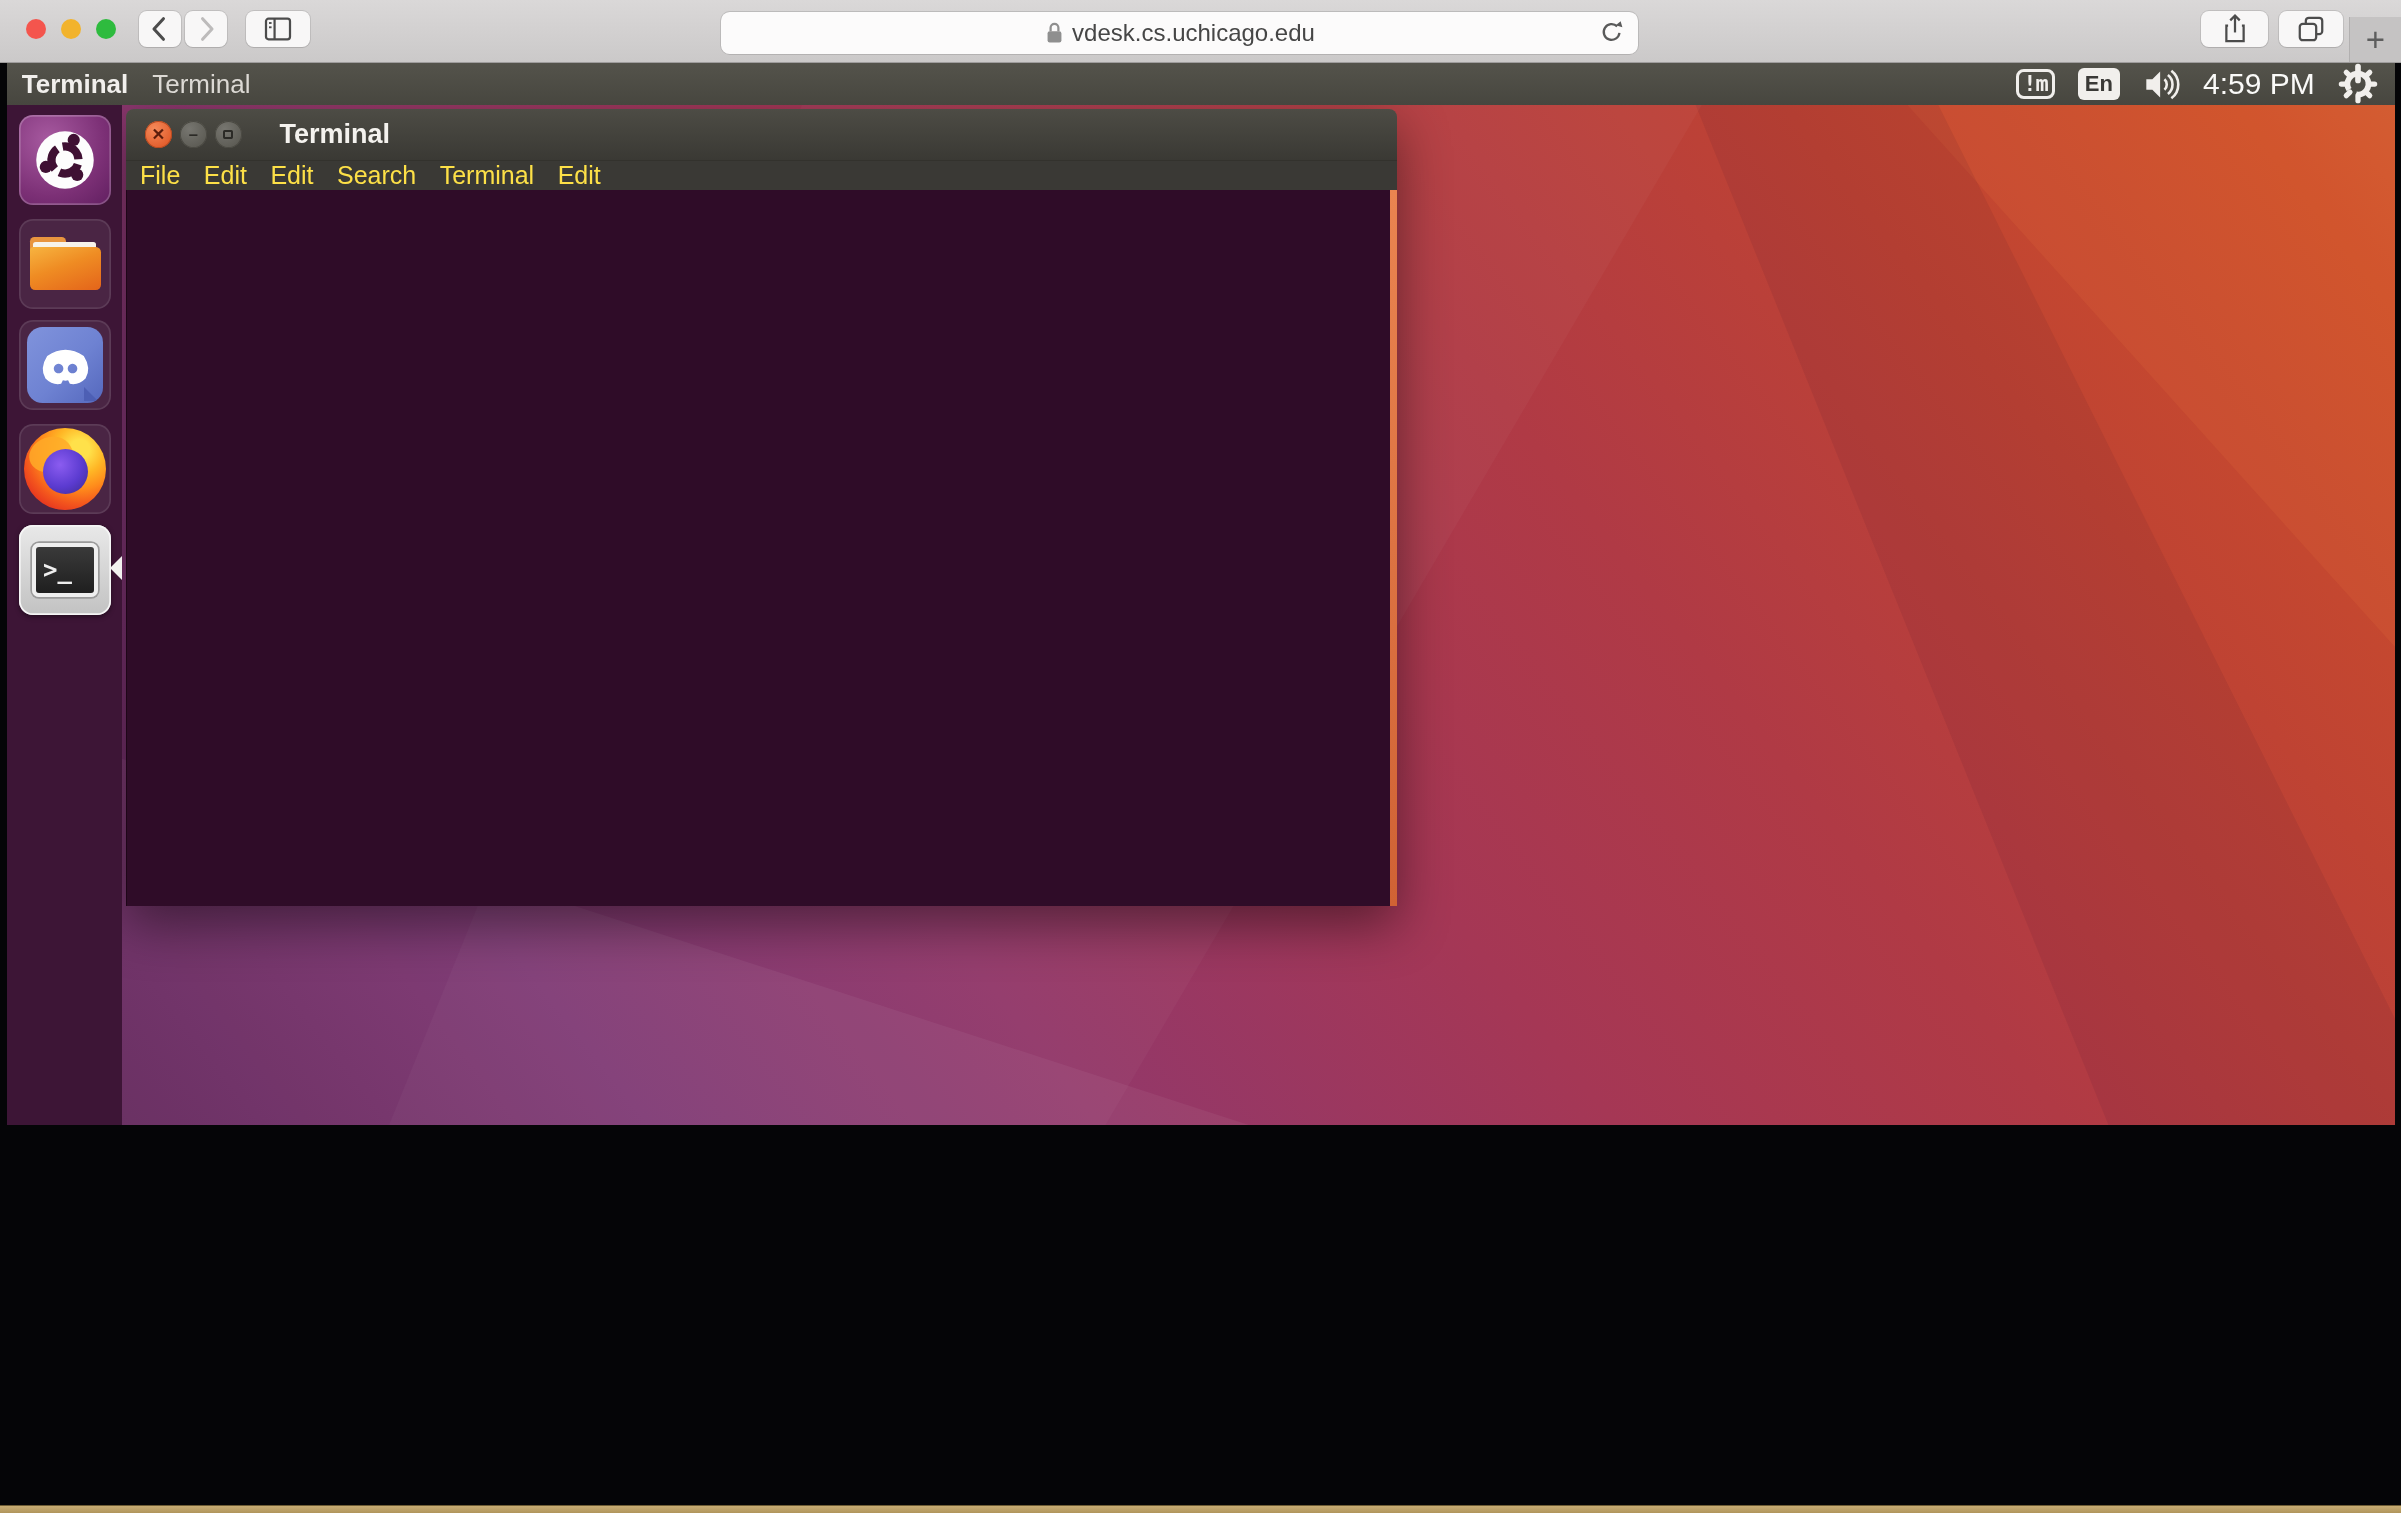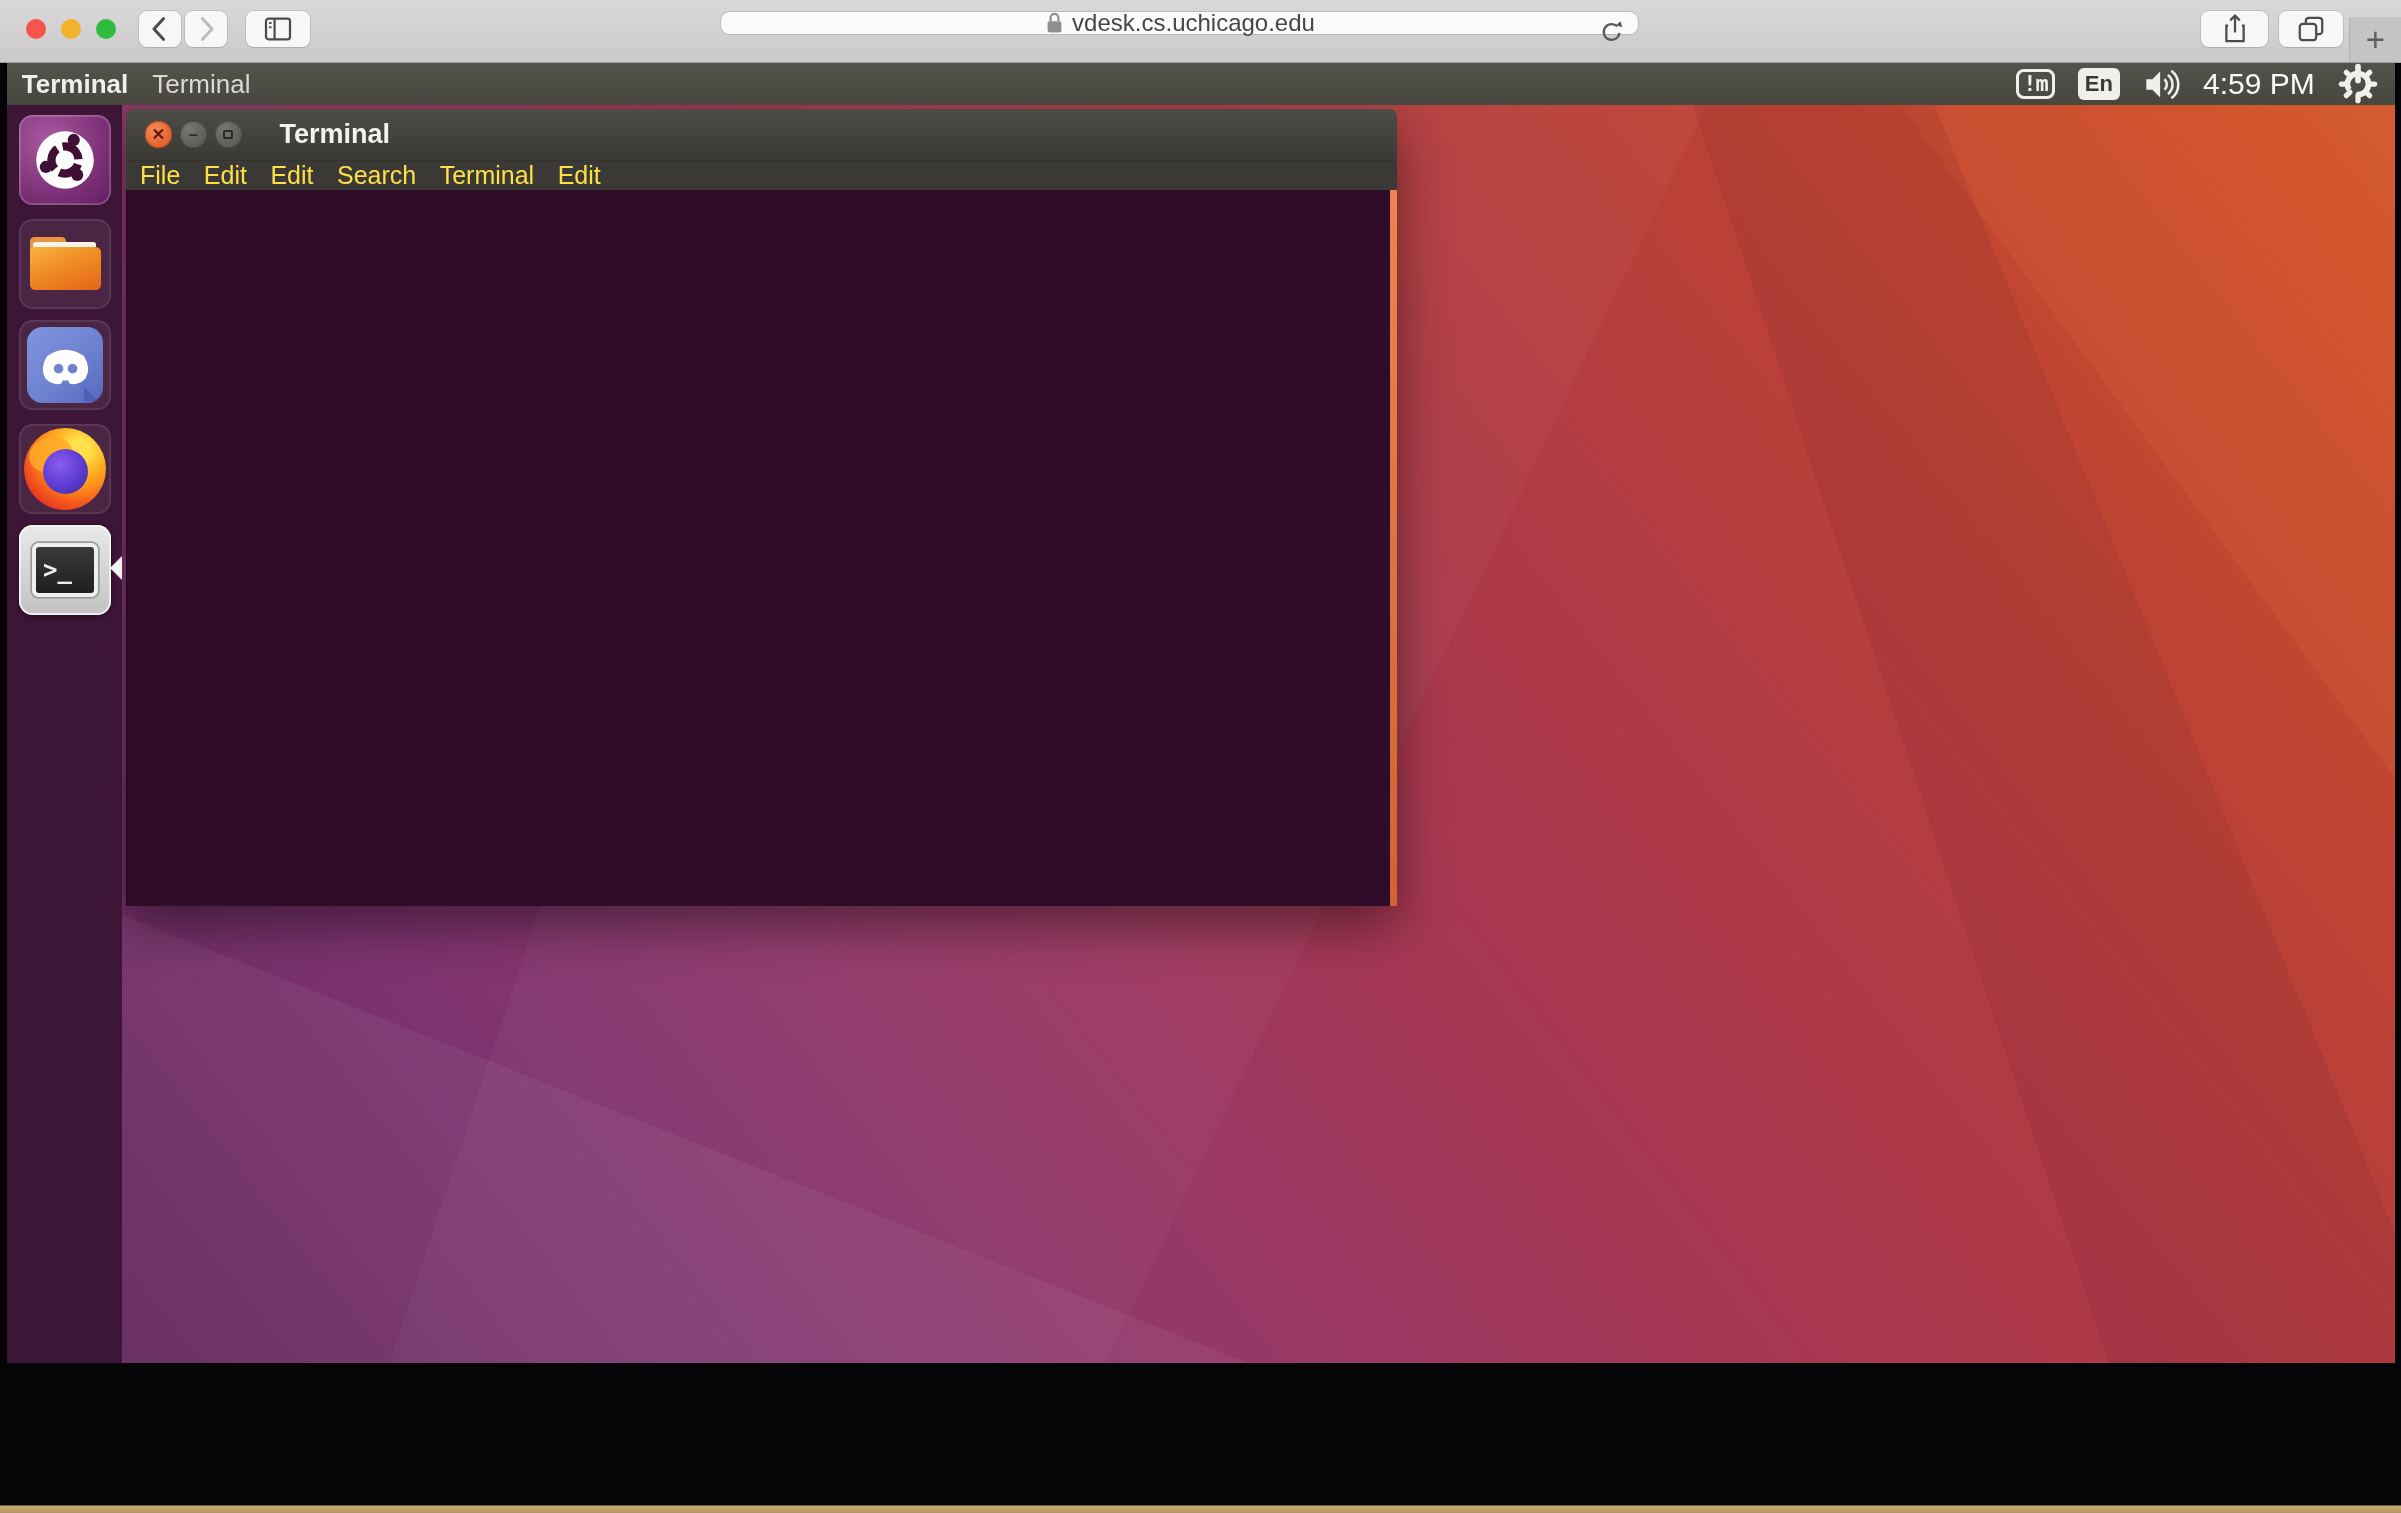--- a/index.html
+++ b/index.html
@@ -14,34 +14,34 @@
   .tl-min   { left:61px; background:#f2b32c; }
   .tl-zoom  { left:96px; background:#2ebb3e; }
   .tb-btn { position:absolute; top:11.3px; height:36px; background:#f8f7f7; border-radius:7.8px;
     box-shadow:0 0 0 0.9px rgba(0,0,0,0.10), 0 0.9px 0.9px rgba(0,0,0,0.06);
     display:flex; align-items:center; justify-content:center; }
   .btn-back { left:139px; width:42px; }
   .btn-fwd  { left:185px; width:42px; }
   .btn-side { left:246px; width:64px; }
   .btn-share{ left:2201px; width:67px; }
   .btn-tabs { left:2279px; width:64px; }
-  .url-field { position:absolute; left:721px; top:12px; width:917px; height:22px;
+  .url-field { position:absolute; left:721px; top:12px; width:917px; height:42px;
     background:#fcfbfb; border-radius:8.7px; box-shadow:0 0 0 0.9px rgba(0,0,0,0.12);
     display:flex; align-items:center; justify-content:center; }
   .url-text { font-size:24px; color:#464646; margin-left:7px; }
   .reload { position:absolute; right:12px; top:6px; }
   .newtab-corner { position:absolute; right:0; top:17.4px; width:52px; height:45px;
     background:#c5c3c3; border-left:0.9px solid #b2b0b0; display:flex; align-items:center;
     justify-content:center; font-size:33px; color:#5d5d5d; }
 
   
   .remote-area { position:absolute; left:0; top:63px; width:2401px; height:1451px; background:#050507; }
   .bottom-strip { position:absolute; left:0; bottom:0; width:100%; height:8.7px;
     background:linear-gradient(#c8ad74,#ac9158); border-top:1.7px solid #6e5c34; z-index:40; }
-  .desktop { position:absolute; left:7px; top:0; width:2388px; height:1300px; overflow:hidden; }
+  .desktop { position:absolute; left:7px; top:0; width:2388px; height:1062px; overflow:hidden; }
 
   
   .wallpaper { position:absolute; inset:0;
     background:linear-gradient(52deg,#5e2457 0%, #7c3370 20%, #92386a 34%,
       #a53755 50%, #b03a45 64%, #bf4333 80%, #cc4e2b 94%, #d05831 100%); }
   .facet { position:absolute; inset:0; }
   .f1 { background:rgba(255,150,70,0.10); clip-path:polygon(78% 0, 100% 0, 100% 55%); }
   .f2 { background:rgba(30,0,40,0.07);  clip-path:polygon(70% 0, 80% 0, 100% 90%, 100% 100%, 88% 100%); }
   .f3 { background:rgba(255,255,255,0.05); clip-path:polygon(0 62%, 52% 100%, 0 100%); }
   .f4 { background:rgba(255,255,255,0.03); clip-path:polygon(34% 0, 72% 0, 46% 100%, 16% 100%); }

